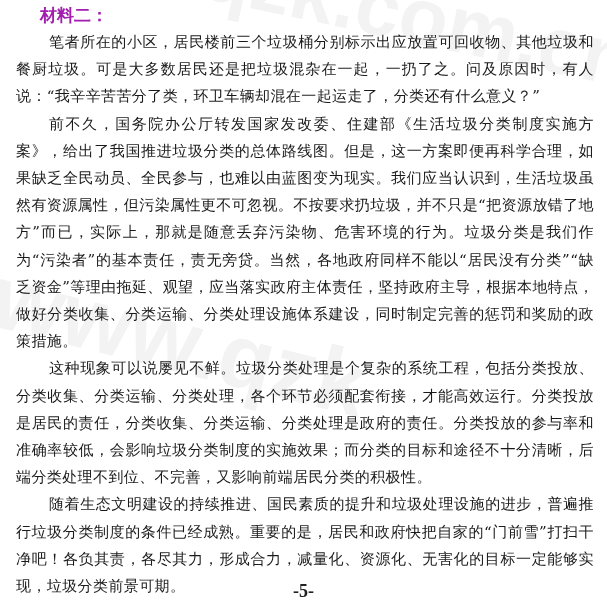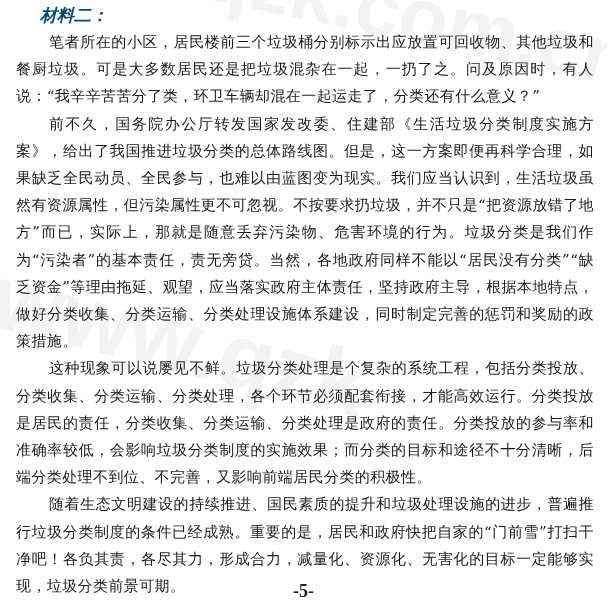--- a/index.html
+++ b/index.html
@@ -20,22 +20,21 @@
       left: 16px;
       top: 2px;
       width: 578px;
     }
     .heading {
       font-size: 17px;
       line-height: 27px;
       height: 27px;
       padding-left: 24px;
       font-weight: bold;
-      color: #0c4a6e;
-      font-style: italic;
+      color: #a21caf;
     }
     .para {
       font-size: 15px;
       line-height: 27.2px;
       text-indent: 33px;
       text-align: justify;
       text-justify: inter-character;
       margin: 0;
       letter-spacing: 0.4px;
     }

